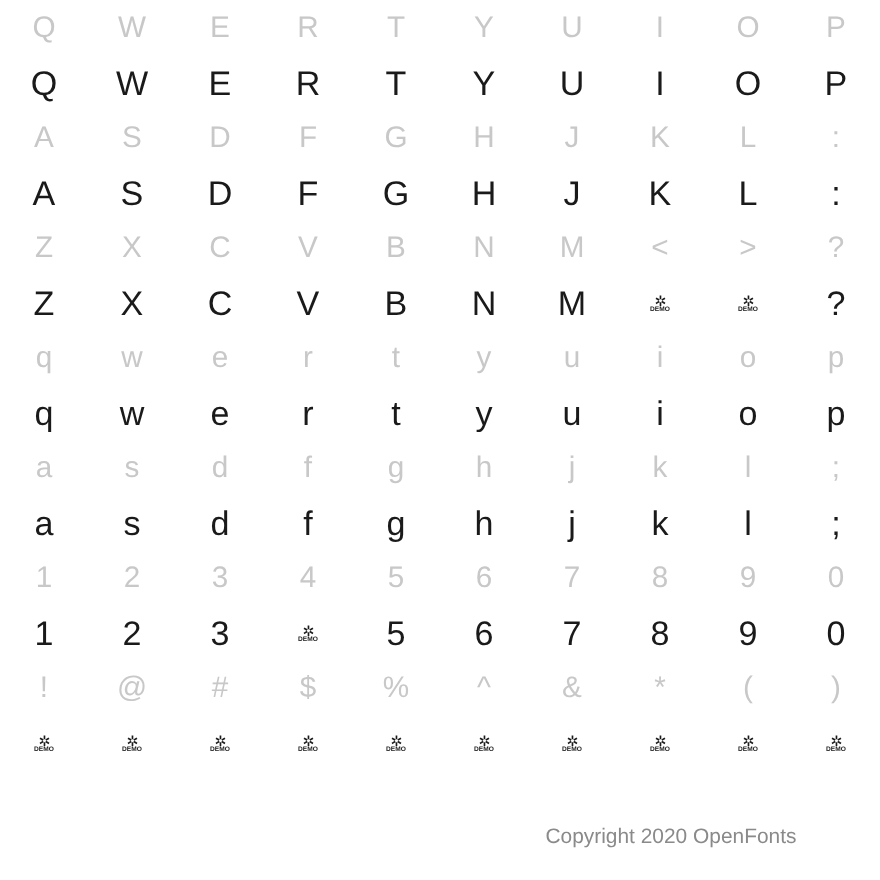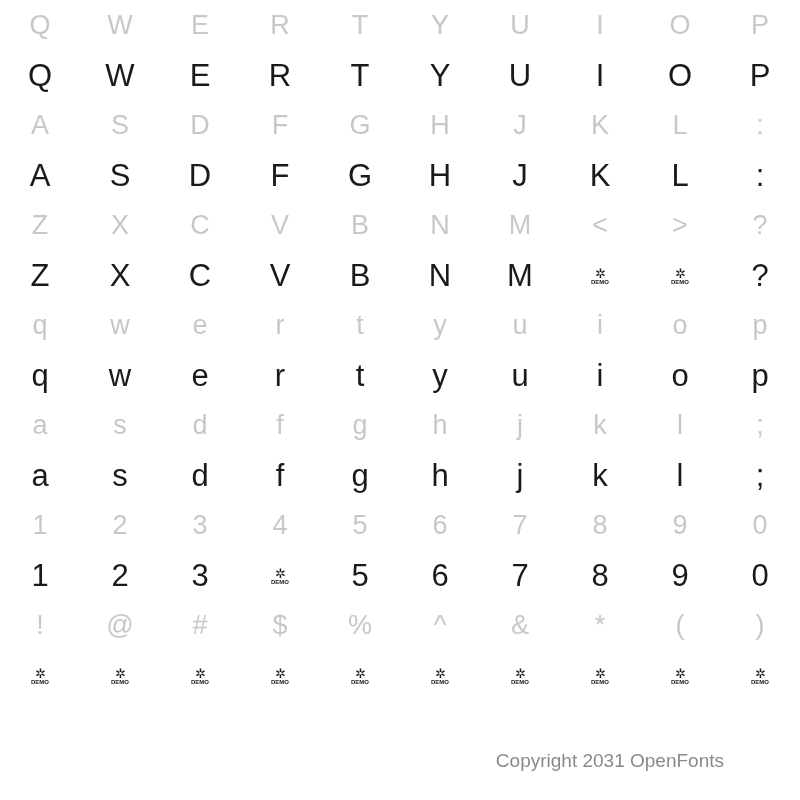--- a/index.html
+++ b/index.html
@@ -273,14 +273,14 @@
           <span class="demo-word">DEMO</span>
         </span>
       </div>
       <div class="cell in-main" style="color: rgb(26, 26, 26); font-size: 31px;">
         <span class="demo-glyph">
           <span class="burst">✲</span>
           <span class="demo-word">DEMO</span>
         </span>
       </div>
     </div>
-  <div class="copyright">Copyright 2031 OpenFonts</div>
+  <div class="copyright">Copyright 2020 OpenFonts</div>
 </div>
 
 </body></html>

